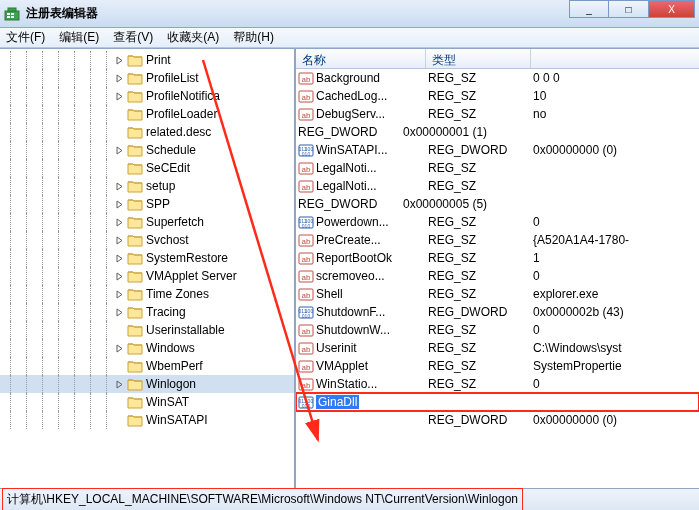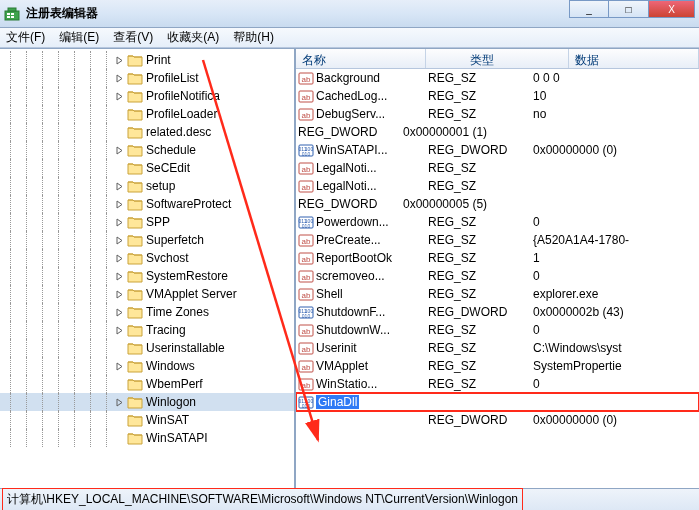--- a/index.html
+++ b/index.html
@@ -116,21 +116,21 @@
     border-bottom:1px solid #b6c6dd;
     font-weight:normal;
     color:#003a77;
     position:sticky; top:0;
   }
   .list-header .col {
     border-right:1px solid #c5d3e6;
     padding:3px 6px;
   }
   .col-name { width:130px; }
-  .col-type { width:105px;margin-left:38px; }
+  .col-type { width:105px; }
   .col-data { flex:1; }
   .list-body {}
   .list-row {
     display:flex;
     height:18px;
     align-items:center;
   }
   .list-row .col { padding:0 2px; overflow:hidden; white-space:nowrap; text-overflow:clip; }
   .val-icon {
     width:16px;height:16px;
@@ -364,39 +364,20 @@
           <span class="indent" style="width: 16px;"></span>
           <span class="expander">
             <svg viewBox="0 0 9 9">
               <path d="M2,1 L7,4.5 L2,8 Z" fill="none" stroke="#606060" stroke-width="1"></path>
             </svg>
           </span>
           <span class="folder-icon"><svg viewBox="0 0 16 14">
               <path d="M1 3 h5 l1 1 h8 v9 h-14 z" fill="#ffe79a" stroke="#caa33a"></path>
               <path d="M1 3 h5 l1 1 h8" fill="none" stroke="#caa33a"></path>
             </svg></span>
-          <span class="tree-label">SoftwareProtect</span>
-        </div>
-        <div class="tree-row">
-          <span class="indent" style="width: 16px;"></span>
-          <span class="indent" style="width: 16px;"></span>
-          <span class="indent" style="width: 16px;"></span>
-          <span class="indent" style="width: 16px;"></span>
-          <span class="indent" style="width: 16px;"></span>
-          <span class="indent" style="width: 16px;"></span>
-          <span class="indent" style="width: 16px;"></span>
-          <span class="expander">
-            <svg viewBox="0 0 9 9">
-              <path d="M2,1 L7,4.5 L2,8 Z" fill="none" stroke="#606060" stroke-width="1"></path>
-            </svg>
-          </span>
-          <span class="folder-icon"><svg viewBox="0 0 16 14">
-              <path d="M1 3 h5 l1 1 h8 v9 h-14 z" fill="#ffe79a" stroke="#caa33a"></path>
-              <path d="M1 3 h5 l1 1 h8" fill="none" stroke="#caa33a"></path>
-            </svg></span>
           <span class="tree-label">SPP</span>
         </div>
         <div class="tree-row">
           <span class="indent" style="width: 16px;"></span>
           <span class="indent" style="width: 16px;"></span>
           <span class="indent" style="width: 16px;"></span>
           <span class="indent" style="width: 16px;"></span>
           <span class="indent" style="width: 16px;"></span>
           <span class="indent" style="width: 16px;"></span>
           <span class="indent" style="width: 16px;"></span>
@@ -604,21 +585,20 @@
             </svg></span>
           <span class="tree-label">WinSATAPI</span>
         </div>
       </div>
   </div>
 
   <div class="list-pane">
     <div class="list-header">
       <div class="col col-name">名称</div>
       <div class="col col-type">类型</div>
-      <div class="col col-data">数据</div>
     </div>
     <div class="list-body" id="list-body">
         <div class="list-row">
           <div class="col name-cell">
             <span class="val-icon">
               <svg viewBox="0 0 16 16">
                 <rect x="1" y="3" width="14" height="11" rx="1" fill="#fff" stroke="#c05048"></rect>
                 <text x="8" y="12" text-anchor="middle" font-size="8" fill="#c05048" font-family="sans-serif">ab</text>
               </svg>
             </span>

